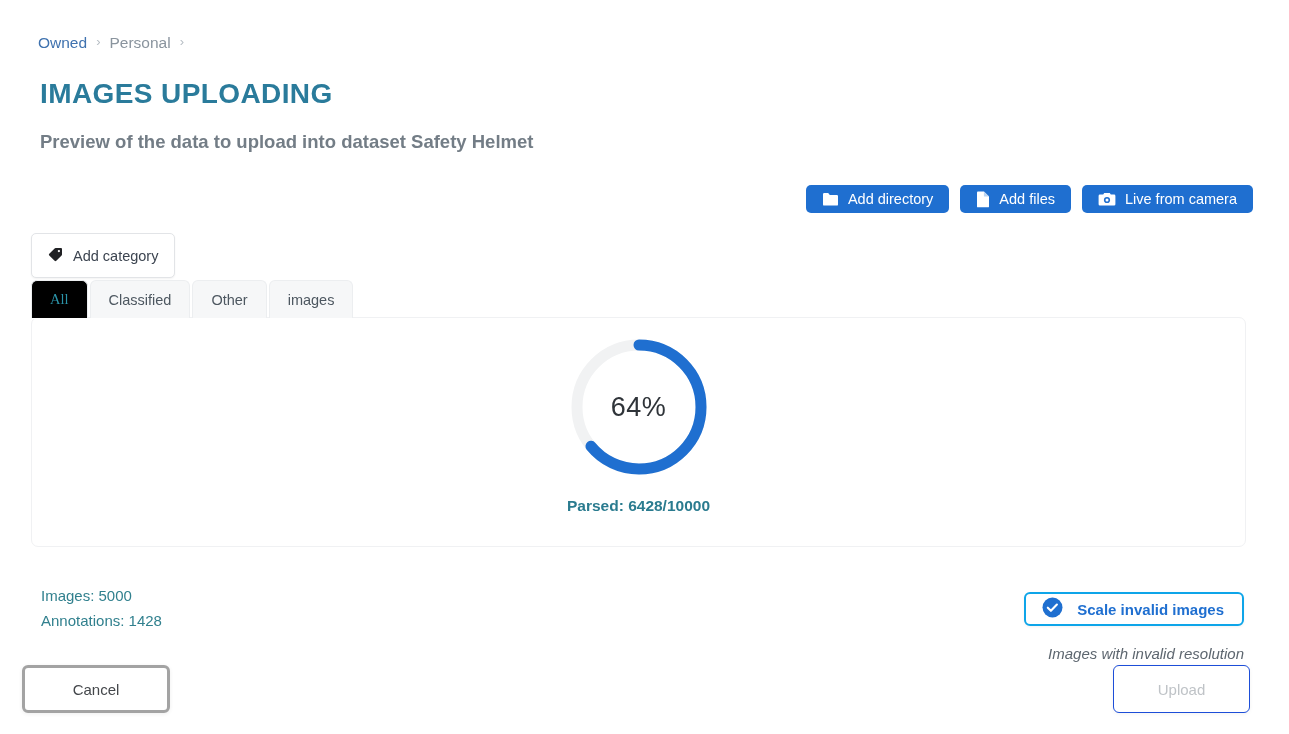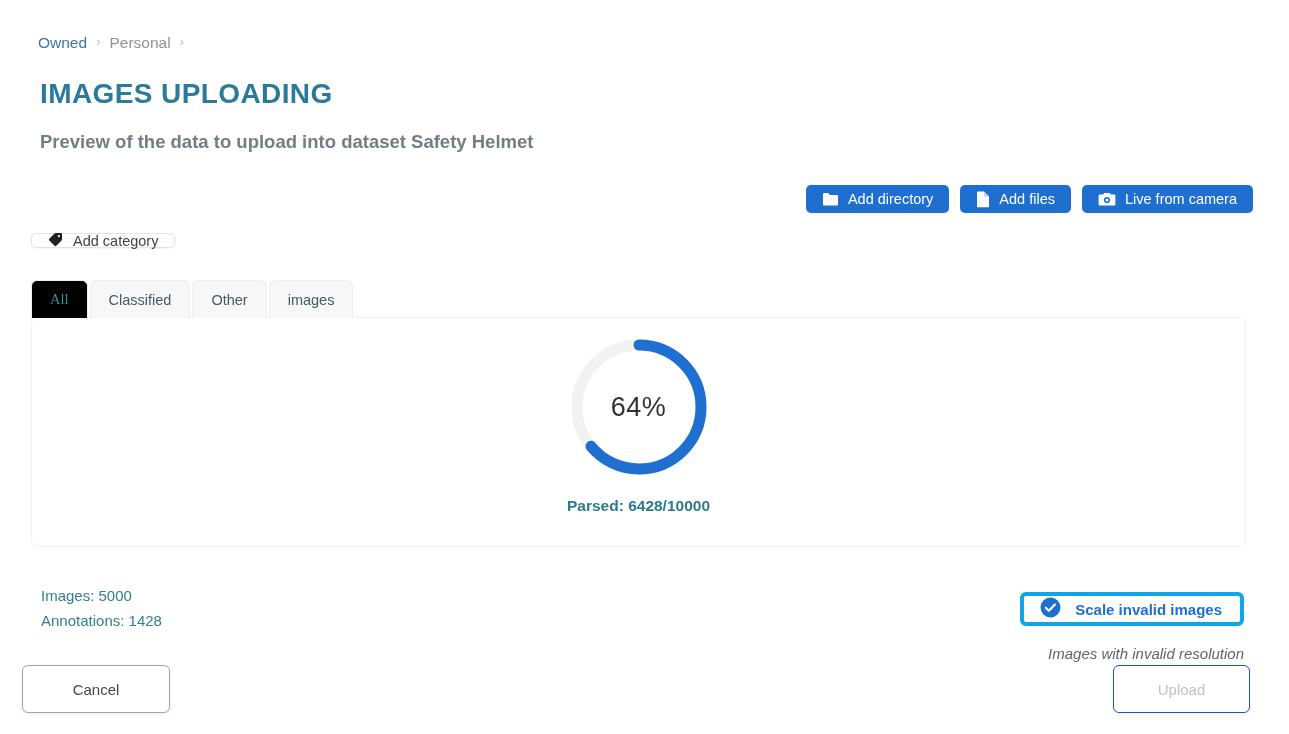--- a/index.html
+++ b/index.html
@@ -97,21 +97,21 @@
     left: 31px;
     top: 233px;
     display: inline-flex;
     align-items: center;
     gap: 10px;
     background: #ffffff;
     color: #3c4450;
     border: 1px solid #e2e4e7;
     border-radius: 5px;
     padding: 0 16px;
-    height: 15px;
+    height: 45px;
     font-size: 14.5px;
     font-family: "Liberation Sans", sans-serif;
     cursor: pointer;
     box-shadow: 0 1px 2px rgba(0,0,0,0.05);
   }
 
   
   .tabs {
     position: absolute;
     left: 31px;
@@ -206,21 +206,21 @@
 
   
   .scale-btn {
     position: absolute;
     right: 45px;
     top: 592px;
     display: inline-flex;
     align-items: center;
     gap: 14px;
     background: #ffffff;
-    border: 4px solid #0ea5e9;
+    border: 2px solid #0ea5e9;
     border-radius: 6px;
     height: 34px;
     padding: 0 18px 0 16px;
     font-size: 15px;
     font-weight: bold;
     color: #1f6fd0;
     font-family: "Liberation Sans", sans-serif;
     cursor: pointer;
     box-shadow: 0 1px 3px rgba(0,0,0,0.05);
   }
@@ -234,21 +234,21 @@
   }
 
   
   .btn-cancel {
     position: absolute;
     left: 22px;
     top: 665px;
     width: 148px;
     height: 48px;
     background: #ffffff;
-    border: 1px solid #a3a3a3;
+    border: 3px solid #a3a3a3;
     border-radius: 6px;
     font-size: 15px;
     color: #44474b;
     font-family: "Liberation Sans", sans-serif;
     cursor: pointer;
     box-shadow: 0 1px 4px rgba(0,0,0,0.07);
   }
   .btn-upload {
     position: absolute;
     left: 1113px;

